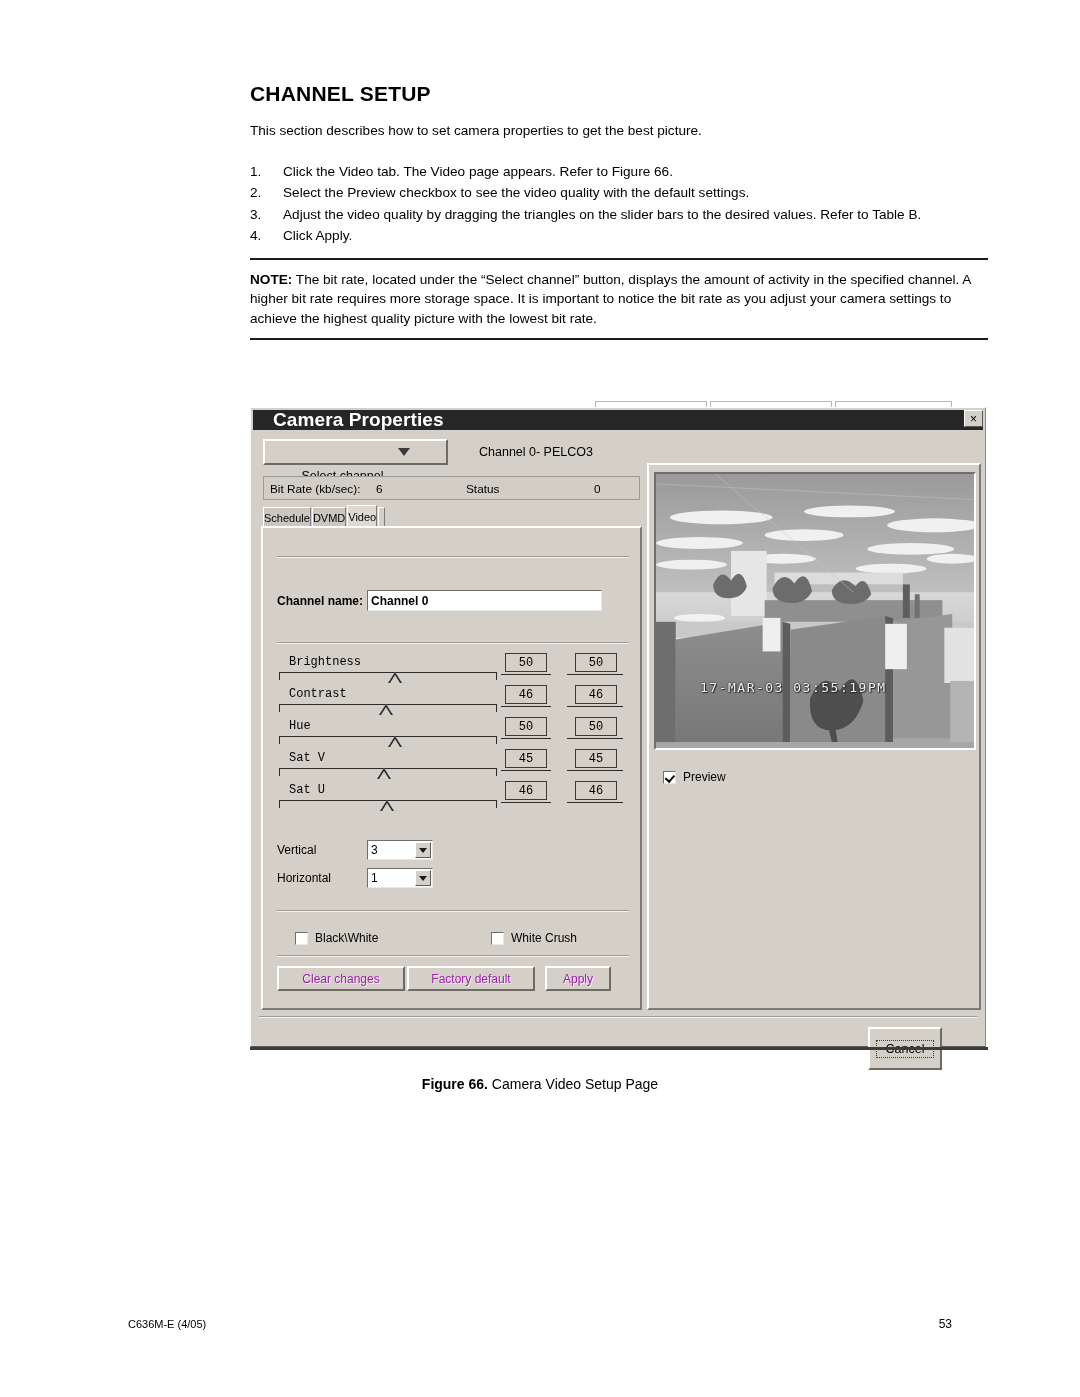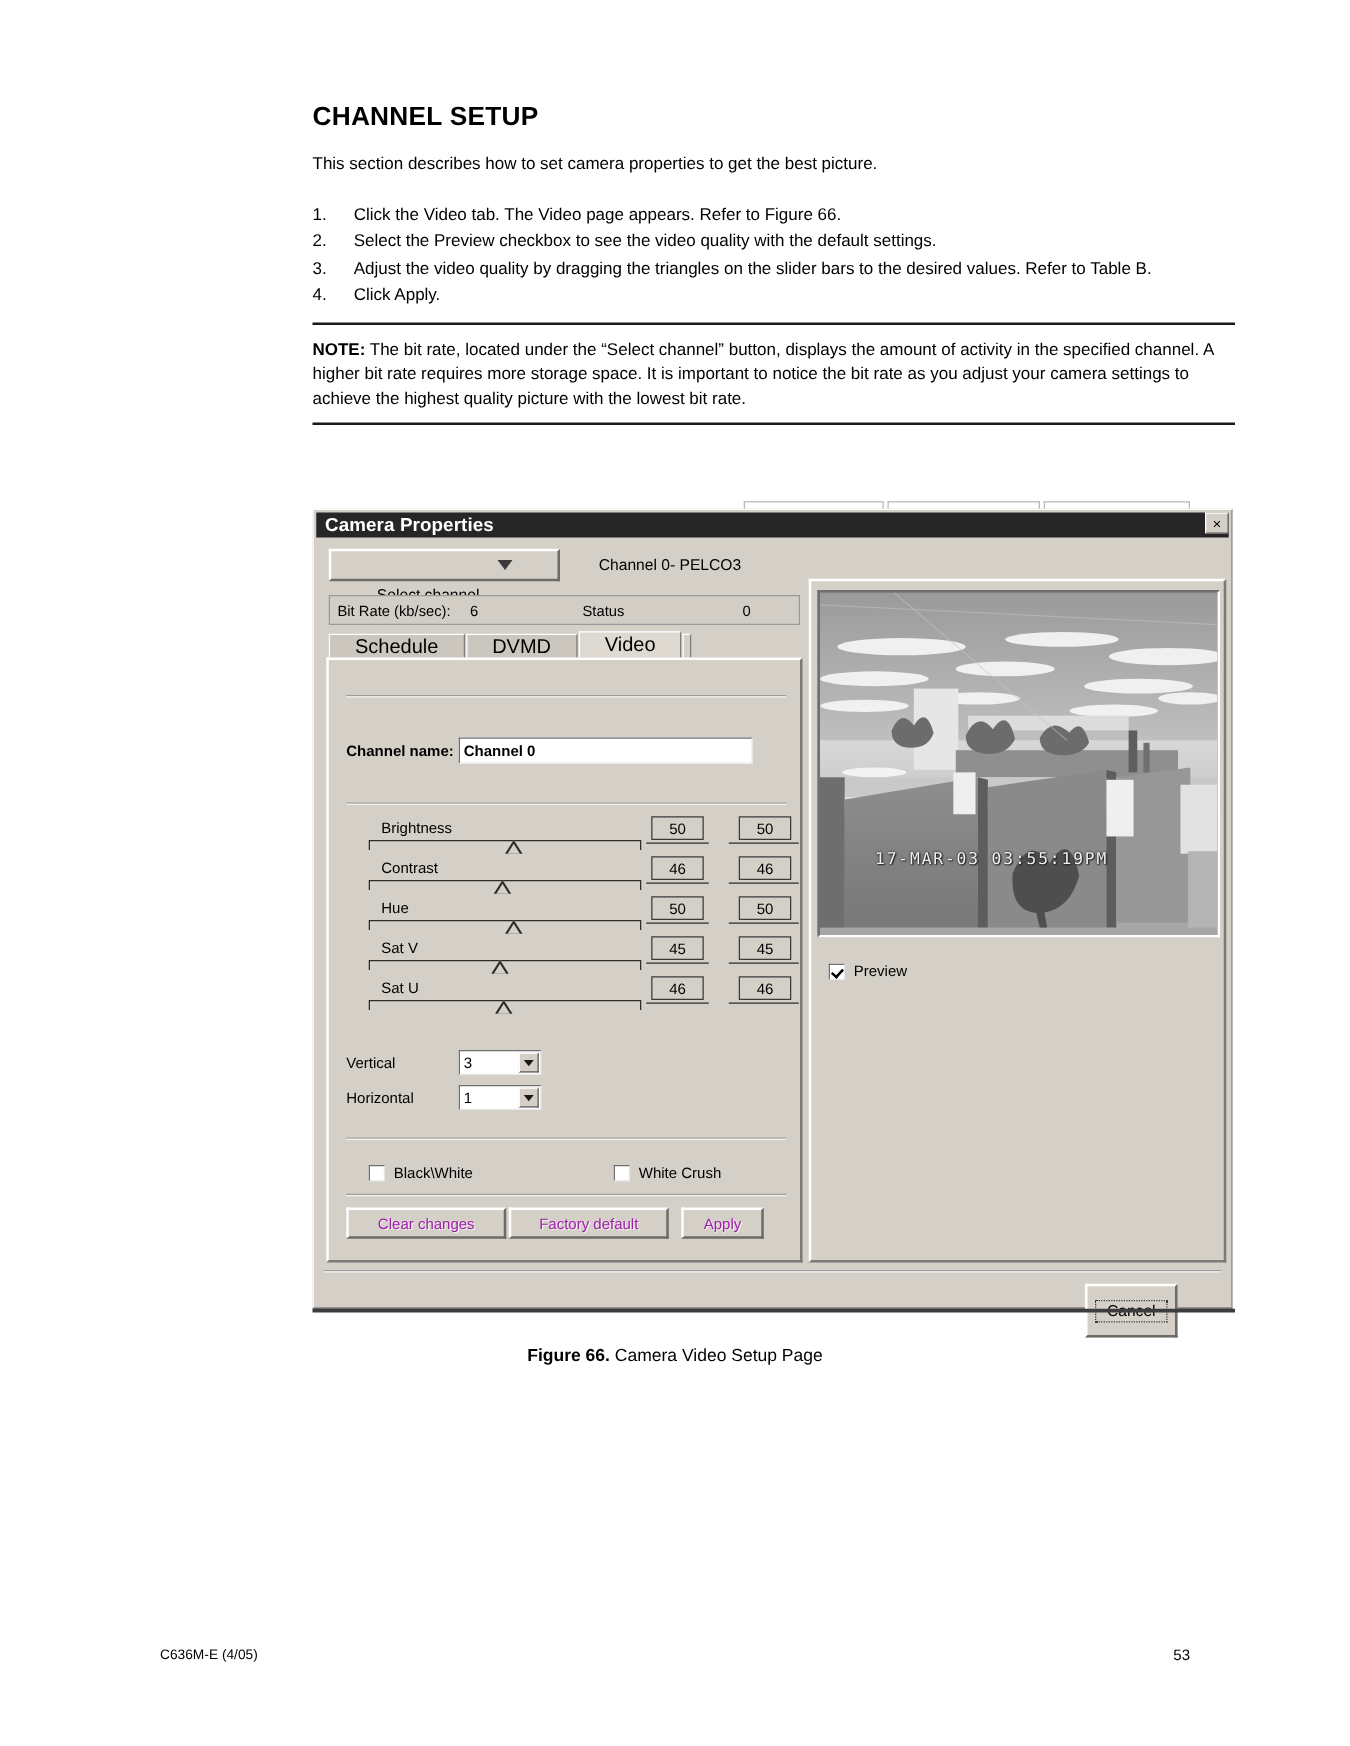--- a/index.html
+++ b/index.html
@@ -114,23 +114,23 @@
     left: 2px;
     top: 2px;
     right: 2px;
     height: 20px;
     background: #262626;
     display: flex;
     align-items: center;
   }
   .titlebar .title {
     color: #ffffff;
-    font-size: 15px;
+    font-size: 19px;
     font-weight: bold;
-    padding-left: 7px;
+    padding-left: 20px;
     letter-spacing: 0.1px;
   }
   .close-btn {
     position: absolute;
     right: 2px;
     top: 2px;
     width: 19px;
     height: 17px;
     background: #d4d0c8;
     border: 1px solid #ffffff;
@@ -197,22 +197,22 @@
   .tabstrip {
     position: absolute;
     left: 12px;
     top: 97px;
     height: 22px;
     display: flex;
     align-items: flex-end;
   }
   .tab {
     height: 20px;
-    padding: 0 20px;
-    font-size: 16px;
+    padding: 0 0;
+    font-size: 11px;
     display: flex;
     align-items: center;
     background: #cbc7bf;
     border: 1px solid #ffffff;
     border-right-color: #7d7d7d;
     border-bottom: none;
     box-sizing: border-box;
     margin-right: 1px;
   }
   .tab.active {
@@ -263,23 +263,24 @@
     box-sizing: border-box;
     font-size: 12px;
     display: flex;
     align-items: center;
     padding-left: 3px;
   }
 
   
   .slider-row {
     position: absolute;
-    left: 30px;
+    left: 14px;
     width: 352px;
     height: 33px;
+    font-family: Liberation Mono, monospace;
   }
   .sl-label {
     position: absolute;
     left: 12px;
     top: 0;
     font-size: 12px;
   }
   .sl-track {
     position: absolute;
     left: 2px;

